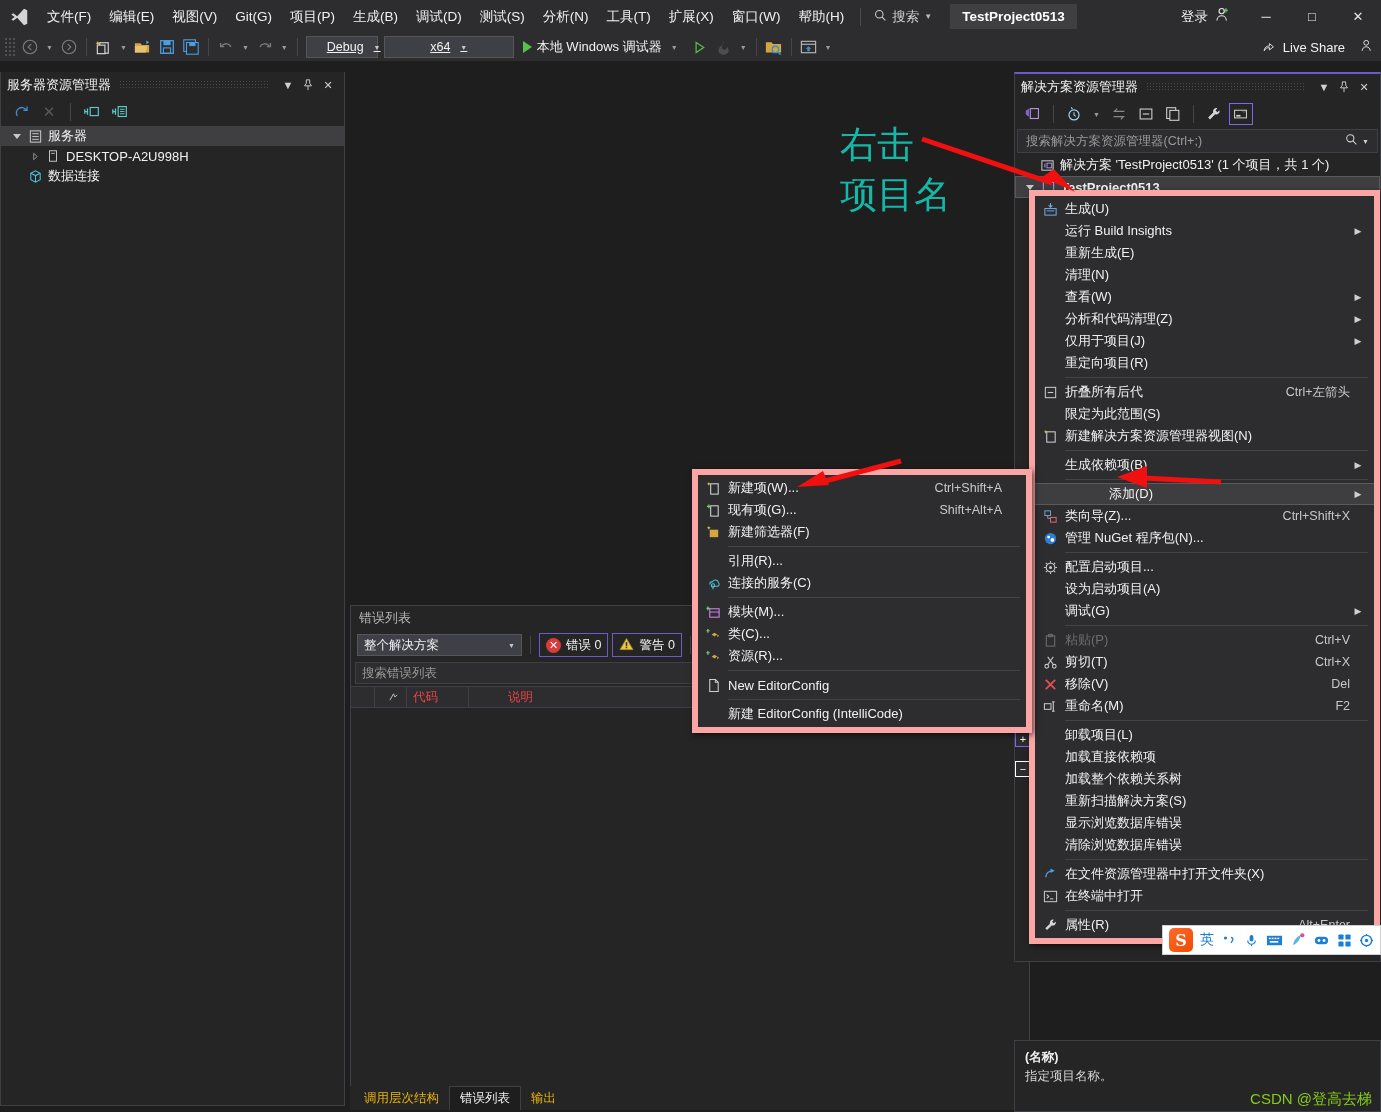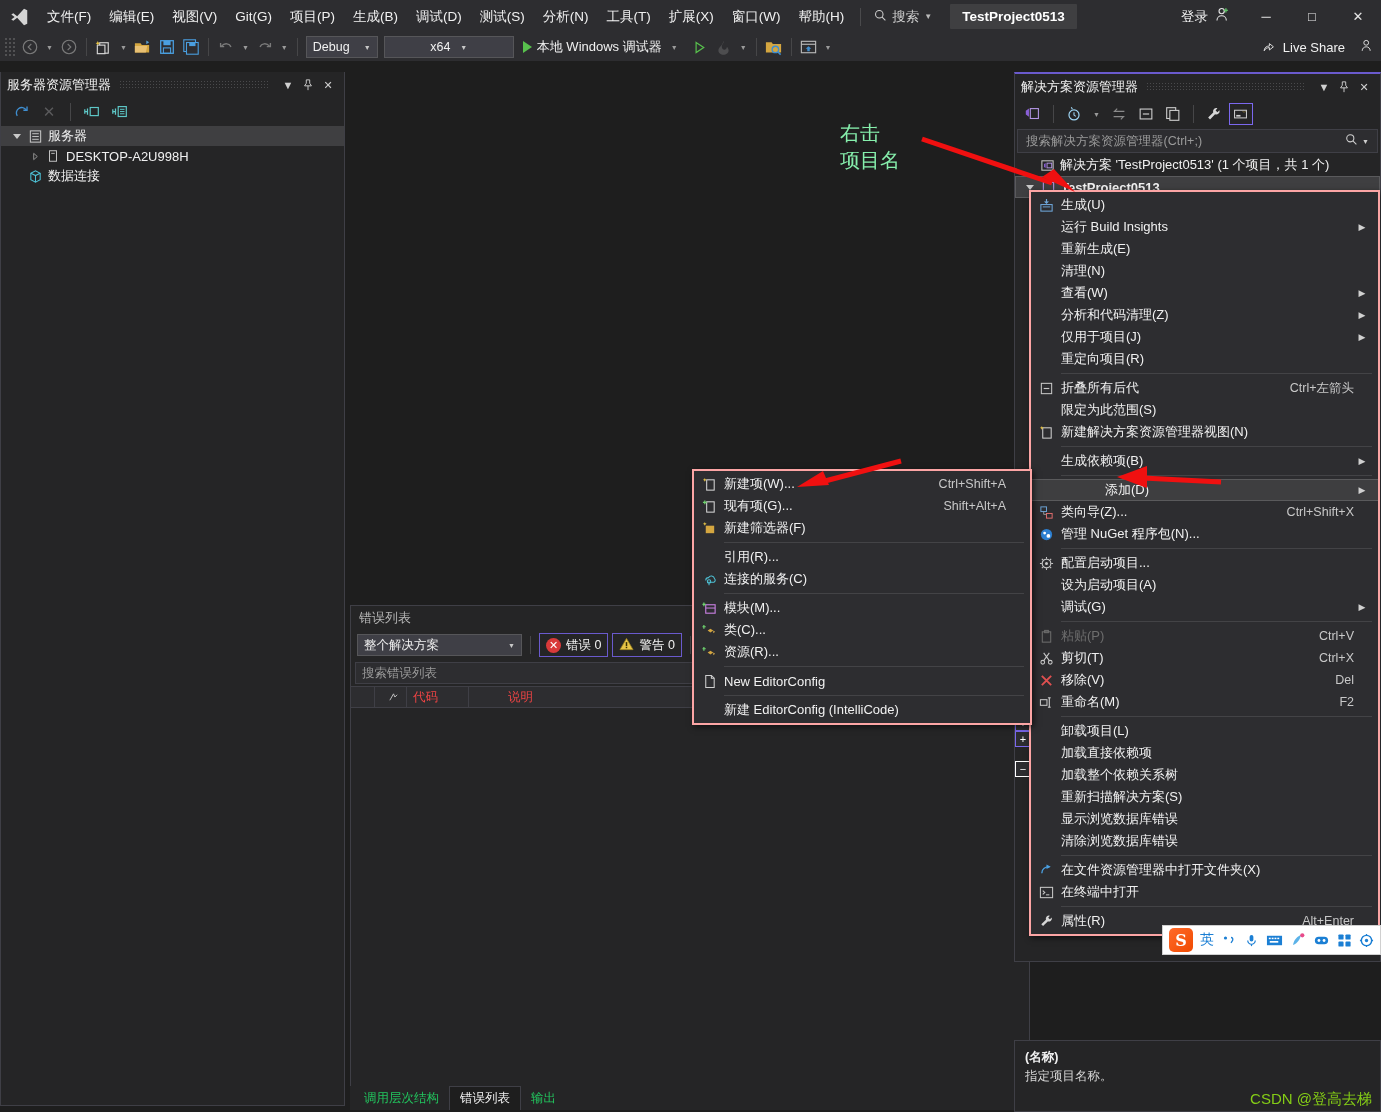--- a/index.html
+++ b/index.html
@@ -40,22 +40,23 @@
     position:absolute; left:0; top:33px; width:1381px; height:29px;
     background:#2d2d30; display:flex; align-items:center; padding-left:4px;
     border-bottom:1px solid #1e1e1e;
   }
   .grip { width:12px; height:20px; background-image:radial-gradient(#5a5a5c 1px, transparent 1px); background-size:4px 4px; margin-right:2px; opacity:.8;}
   .tbtn { height:24px; min-width:24px; display:flex; align-items:center; justify-content:center; padding:0 2px; }
   .tcaret { font-size:7px; color:#9a9a9a; padding:0 4px; align-self:center; }
   .tsep { width:1px; height:18px; background:#464648; margin:0 5px; }
   .combo {
     height:22px; background:#3f3f46; border:1px solid #565659; color:#f1f1f1;
-    font-size:12.5px; display:flex; align-items:center; padding:0 6px; margin:0 3px;
+    font-size:12.5px; display:flex; align-items:center; padding:0 20px; margin:0 3px;
     justify-content:space-between;
+    text-decoration:underline;
   }
   .combo .cv { white-space:nowrap; }
   .combo .cc { font-size:7px; color:#c8c8c8; margin-left:10px; }
   .run-btn { display:flex; align-items:center; gap:5px; height:24px; padding:0 6px; font-size:13px; color:#f1f1f1; }
   .tri-green { width:0;height:0;border-left:9px solid #58c14d;border-top:6px solid transparent;border-bottom:6px solid transparent; }
   .live-share { margin-left:auto; display:flex; align-items:center; gap:6px; padding-right:6px; font-size:13px; color:#f1f1f1;}
 
   
   .panel-left {
     position:absolute; left:0; top:72px; width:345px; height:1034px;
@@ -100,21 +101,21 @@
   .badge-info { width:15px;height:15px;border-radius:50%;background:#2196f3;color:#fff;font-size:11px;display:flex;align-items:center;justify-content:center;font-style:italic;font-weight:bold; }
   .el-search { height:22px; background:#2d2d30; border:1px solid #3f3f46; margin:2px 4px; display:flex; align-items:center; padding:0 6px; font-size:12.5px; color:#9a9a9a;}
   .el-headrow { height:22px; display:flex; align-items:center; background:#2d2d30; border-top:1px solid #3f3f46; border-bottom:1px solid #3f3f46; font-size:12.5px; color:#ef4444; }
   .el-col { height:22px; line-height:22px; border-right:1px solid #3f3f46; padding-left:6px; }
 
   
   .bottom-tabs {
     position:absolute; left:350px; top:1086px; width:680px; height:24px;
     background:#252526; display:flex; align-items:flex-end; gap:0; padding-left:4px;
   }
-  .btab { font-size:12.5px; color:#22c55e; padding:3px 10px; }
+  .btab { font-size:12.5px; color:#eab308; padding:3px 10px; }
   .btab.active { color:#f1f1f1; border:1px solid #3f3f46; border-bottom:none; background:#1e1e1e;}
 
   
   .panel-right {
     position:absolute; left:1014px; top:72px; width:367px; height:890px;
     background:#252526; border:1px solid #3f3f46; border-top:2px solid #6a5acd;
   }
   .se-toolbar { height:28px; display:flex; align-items:center; padding:0 6px; gap:3px; }
   .se-search {
     height:24px; margin:1px 2px; background:#2d2d30; border:1px solid #3f3f46;
@@ -127,38 +128,38 @@
   .props-panel {
     position:absolute; left:1014px; top:1040px; width:367px; height:72px;
     background:#252526; border:1px solid #3f3f46;
   }
   .props-name { font-size:12.5px; font-weight:bold; color:#f1f1f1; padding:8px 0 2px 10px; }
   .props-desc { font-size:12.5px; color:#d4d4d4; padding-left:10px; }
   .csdn-wm { position:absolute; right:8px; bottom:2px; font-size:15px; color:#84cc16; white-space:nowrap;}
 
   
   .ctx {
-    position:absolute; background:#2d2d30; border:2px solid #fca5a5;
+    position:absolute; background:#2d2d30; border:6px solid #fca5a5;
     box-shadow:2px 2px 6px rgba(0,0,0,.6); padding:2px 0; z-index:50;
   }
   .ctx-row {
     height:22px; display:flex; align-items:center; font-size:13px; color:#f1f1f1;
     padding-right:8px; white-space:nowrap;
   }
   .ctx-row.hl { background:#3e3e40; border-top:1px solid #5a5a5c; border-bottom:1px solid #5a5a5c;gap:44px;}
   .ctx-row.dis { color:#6d6d6d; }
   .ctx-ico { width:30px; min-width:30px; display:flex; align-items:center; justify-content:center; }
   .ctx-label { flex:1; }
   .ctx-key { color:#c8c8c8; font-size:12.5px; margin-left:24px; }
   .ctx-arrow { width:16px; text-align:center; font-size:9px; color:#d0d0d0; }
   .ctx-sep { height:1px; background:#434346; margin:3px 6px 3px 30px; }
 
   
   .annot-text {
-    position:absolute; color:#86efac; font-size:20px; line-height:1.35;
+    position:absolute; color:#14b8a6; font-size:37px; line-height:1.35;
     font-family:"DejaVu Sans",sans-serif; white-space:pre; z-index:90;
   }
   .arrow-svg { position:absolute; z-index:95; pointer-events:none; }
 
   
   .ime-bar {
     position:absolute; left:1162px; top:925px; width:219px; height:30px;
     background:#fff; border:1px solid #d0d0d0; display:flex; align-items:center;
     gap:7px; padding:0 6px; z-index:60;
   }

